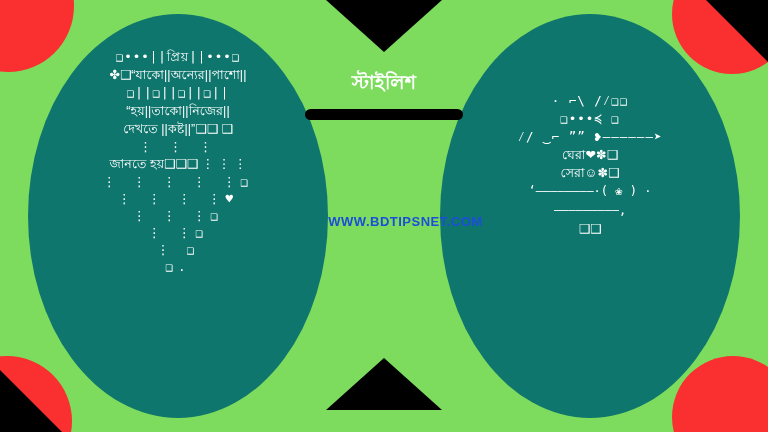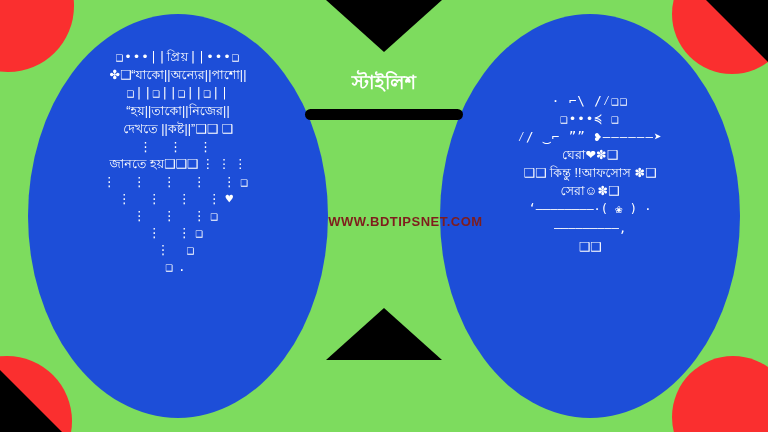--- a/index.html
+++ b/index.html
@@ -38,21 +38,21 @@
   }
   .corner-wedge.bl {
     left: 0; bottom: 0;
     border-bottom: 62px solid #000000;
     border-right: 62px solid transparent;
   }
 
   
   .blob {
     position: absolute;
-    background: #1d4ed8;
+    background: #0f766e;
     border-radius: 50%;
     top: 14px;
     width: 300px;
     height: 404px;
   }
   .blob.left  { left: 28px; }
   .blob.right { right: 28px; }
 
   
   .blob-text {
@@ -93,21 +93,21 @@
     line-height: 19px;
   }
 
   
   .center-col {
     position: absolute;
     left: 50%;
     top: 0;
     transform: translateX(-50%);
     width: 190px;
-    height: 360px;
+    height: 410px;
     display: flex;
     flex-direction: column;
     align-items: center;
   }
 
   .tri {
     width: 0; height: 0;
     flex: none;
   }
   .tri.down {
@@ -136,21 +136,21 @@
     margin-top: 14px;
     width: 158px;
     height: 11px;
     background: #000000;
     border-radius: 6px;
     flex: none;
   }
 
   .site-url {
     margin-top: 94px;
-    color: #7f1d1d;
+    color: #1d4ed8;
     font-size: 13px;
     font-weight: bold;
     letter-spacing: 0.5px;
     white-space: nowrap;
     margin-left: 43px;
   }
   .spacer { flex: 1 1 auto; }
 </style>
 </head>
 <body>
@@ -182,21 +182,20 @@
       <div class="status-line dots">❑.</div>
     </div>
   </div>
 
   <div class="blob right">
     <div class="blob-text">
       <div class="status-line art">·  ⌐\ /⁄❑❑</div>
       <div class="status-line art">❑•••≼ ❑</div>
       <div class="status-line art">⁄/  ‿⌐ ”” ❥——————➤</div>
       <div class="status-line">ঘেরা❤✽❑</div>
-      <div class="status-line">❑❑ কিন্তু !!আফসোস ✽❑</div>
       <div class="status-line">সেরা☺✽❑</div>
       <div class="status-line divider">‘————————·( ❀ ) ·</div>
       <div class="status-line divider">—————————,</div>
       <div class="status-line">❑❑</div>
     </div>
   </div>
 
   <div class="center-col">
     <div class="tri down"></div>
 

